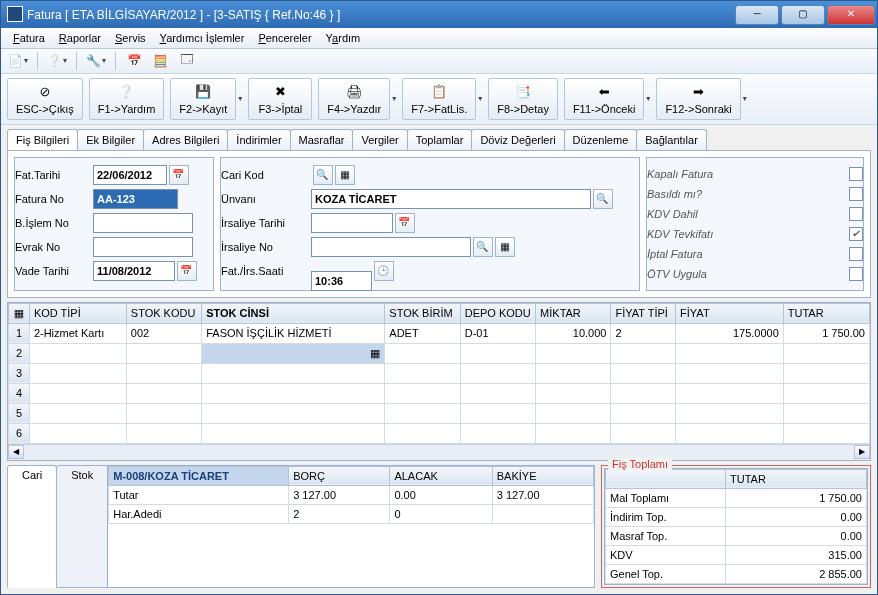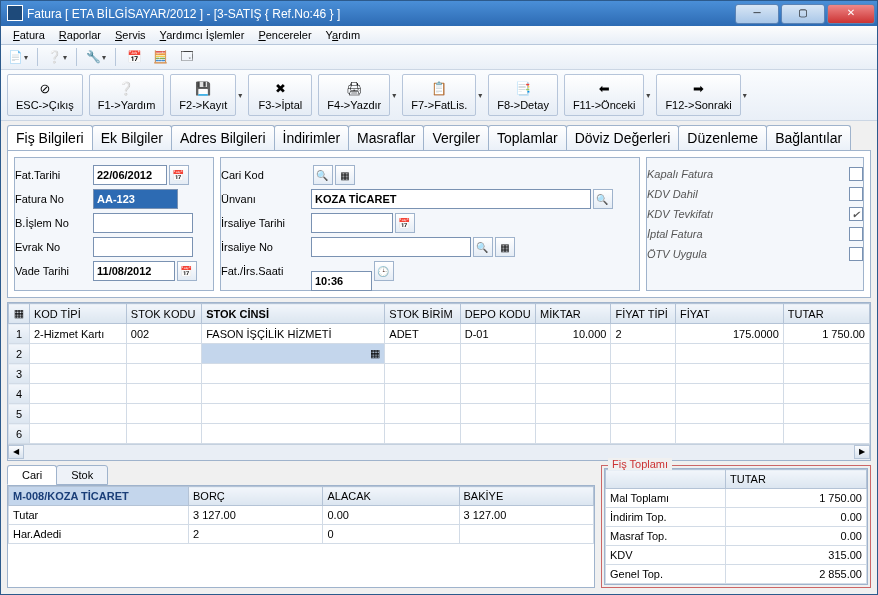--- a/index.html
+++ b/index.html
@@ -16,21 +16,21 @@
 .menuitem u { text-decoration: underline; }
 .toolrow { background: linear-gradient(to bottom,#fafcfe,#e9eff7); border-bottom:1px solid #cbd6e4; display:flex; align-items:center; padding:2px 6px; gap:4px; height:26px;}
 .tool-icn { width:22px; height:20px; border:1px solid transparent; display:inline-flex; align-items:center; justify-content:center; font-size:12px;}
 .tool-sep { width:1px; height:18px; background:#b7c7db; margin:0 4px; }
 .dd { font-size:8px; color:#444; margin-left:1px;}
 .actionbar { background: linear-gradient(to bottom,#fafcfe,#e9eff7); display:flex; align-items:center; padding:4px 6px; gap:6px; height:52px; border-bottom:1px solid #cbd6e4;}
 .actbtn { border:1px solid #b6c5da; background:linear-gradient(to bottom,#fff,#e5ecf5); height:42px; display:flex; flex-direction:column; align-items:center; justify-content:center; padding:0 8px; font-size:11px; border-radius:2px; gap:2px; min-width:64px;}
 .actbtn .icn { width:18px; height:18px; display:flex;align-items:center;justify-content:center; font-size:13px;}
 .actbtn-row { display:flex; align-items:center; gap:1px;}
 .tabstrip { display:flex; padding:4px 6px 0 6px; gap:0; background:#f0f0f0; }
-.tab { border:1px solid #9fb3cc; border-bottom:none; background:linear-gradient(to bottom,#fff,#eaf0f8); padding:4px 8px; font-size:14px; margin-right:-1px; border-radius:3px 3px 0 0; }
+.tab { border:1px solid #9fb3cc; border-bottom:none; background:linear-gradient(to bottom,#fff,#eaf0f8); padding:4px 8px; font-size:11px; margin-right:-1px; border-radius:3px 3px 0 0; }
 .tab.active { background:#fff; position:relative; z-index:2; }
 .form-area { border:1px solid #9fb3cc; margin:0 6px; background:#fff; padding:6px; display:flex; gap:6px; }
 .panel { border:1px solid #9fb3cc; padding:6px 0; background:#f4f7fb; }
 .row { display:flex; align-items:center; height:22px; margin-bottom:2px; }
 .lbl { width:78px; font-size:11px; }
 .lbl2 { width:90px; font-size:11px; }
 .inp { height:20px; border:1px solid #7a92b2; background:#fff; padding:0 3px; font-size:11px; font-weight:bold; }
 .inp.sel { background:#2d6bb3; color:#fff; }
 .icn-btn { width:20px; height:20px; border:1px solid #9fb3cc; background:linear-gradient(to bottom,#fff,#e4ecf5); margin-left:2px; display:inline-flex;align-items:center;justify-content:center;font-size:10px;}
 .checks { flex:1; }
@@ -41,21 +41,21 @@
 .grid { width:100%; border-collapse:collapse; font-size:11px; }
 .grid th { background:linear-gradient(to bottom,#f2f6fb,#dbe5f0); border:1px solid #b4c3d6; padding:3px 4px; text-align:left; font-weight:normal; height:20px;}
 .grid th.active { font-weight:bold; }
 .grid td { border:1px solid #d2dbe6; padding:2px 4px; height:20px; }
 .grid tr.sel td.cursor-cell { background:#c4d6ec; }
 .grid .rh { background:linear-gradient(to bottom,#f2f6fb,#dbe5f0); text-align:center; width:18px;}
 .grid .r { text-align:right; }
 .scrollbar-h { height:16px; background:#e9eef5; border-top:1px solid #c4d0de; position:relative;}
 .sb-btn { width:16px;height:14px;background:linear-gradient(to bottom,#fbfcfe,#d8e2ee);border:1px solid #b5c4d7;position:absolute;top:0;font-size:8px;text-align:center;line-height:12px;}
 .bottom { display:flex; margin:4px 6px 6px 6px; gap:6px; flex:1;}
-.btm-left { flex:1; display:flex; flex-direction:column;}
+.btm-left { flex:1; display:flex; flex-direction:row;}
 .minitabs { display:flex; }
 .minitab { border:1px solid #9fb3cc; padding:3px 14px; font-size:11px; background:#eef2f8; border-radius:3px 3px 0 0; margin-right:-1px;}
 .minitab.active { background:#fff; border-bottom-color:#fff;}
 .sumgrid { border:1px solid #9fb3cc; background:#fff; flex:1;}
 .sumgrid table { width:100%; border-collapse:collapse; font-size:11px;}
 .sumgrid th { background:linear-gradient(to bottom,#f2f6fb,#dbe5f0); border:1px solid #b4c3d6; padding:3px 4px; text-align:left; font-weight:normal;}
 .sumgrid td { border:1px solid #d2dbe6; padding:3px 4px;}
 .sumgrid .hl { background:#c4d6ec; color:#1a3e78; font-weight:bold;}
 .btm-right { width:270px; }
 .fieldset { border:1px solid #c66; padding:2px; position:relative;}
@@ -221,20 +221,24 @@
       <div class="row">
           <span class="lbl2">Fat./İrs.Saati</span>
           <input class="inp" style="width: 61px; margin-top: 20px;" value="10:36">
           <span class="icn-btn">🕒</span>
         </div>
     </div>
 
     <div class="panel checks">
       <div class="chkrow italic">
           <span>Kapalı Fatura</span>
+          <span class="chk"></span>
+        </div>
+      <div class="chkrow italic">
+          <span>Basıldı mı?</span>
           <span class="chk"></span>
         </div>
       <div class="chkrow italic">
           <span>KDV Dahil</span>
           <span class="chk"></span>
         </div>
       <div class="chkrow italic">
           <span>KDV Tevkifatı</span>
           <span class="chk">✔</span>
         </div>

